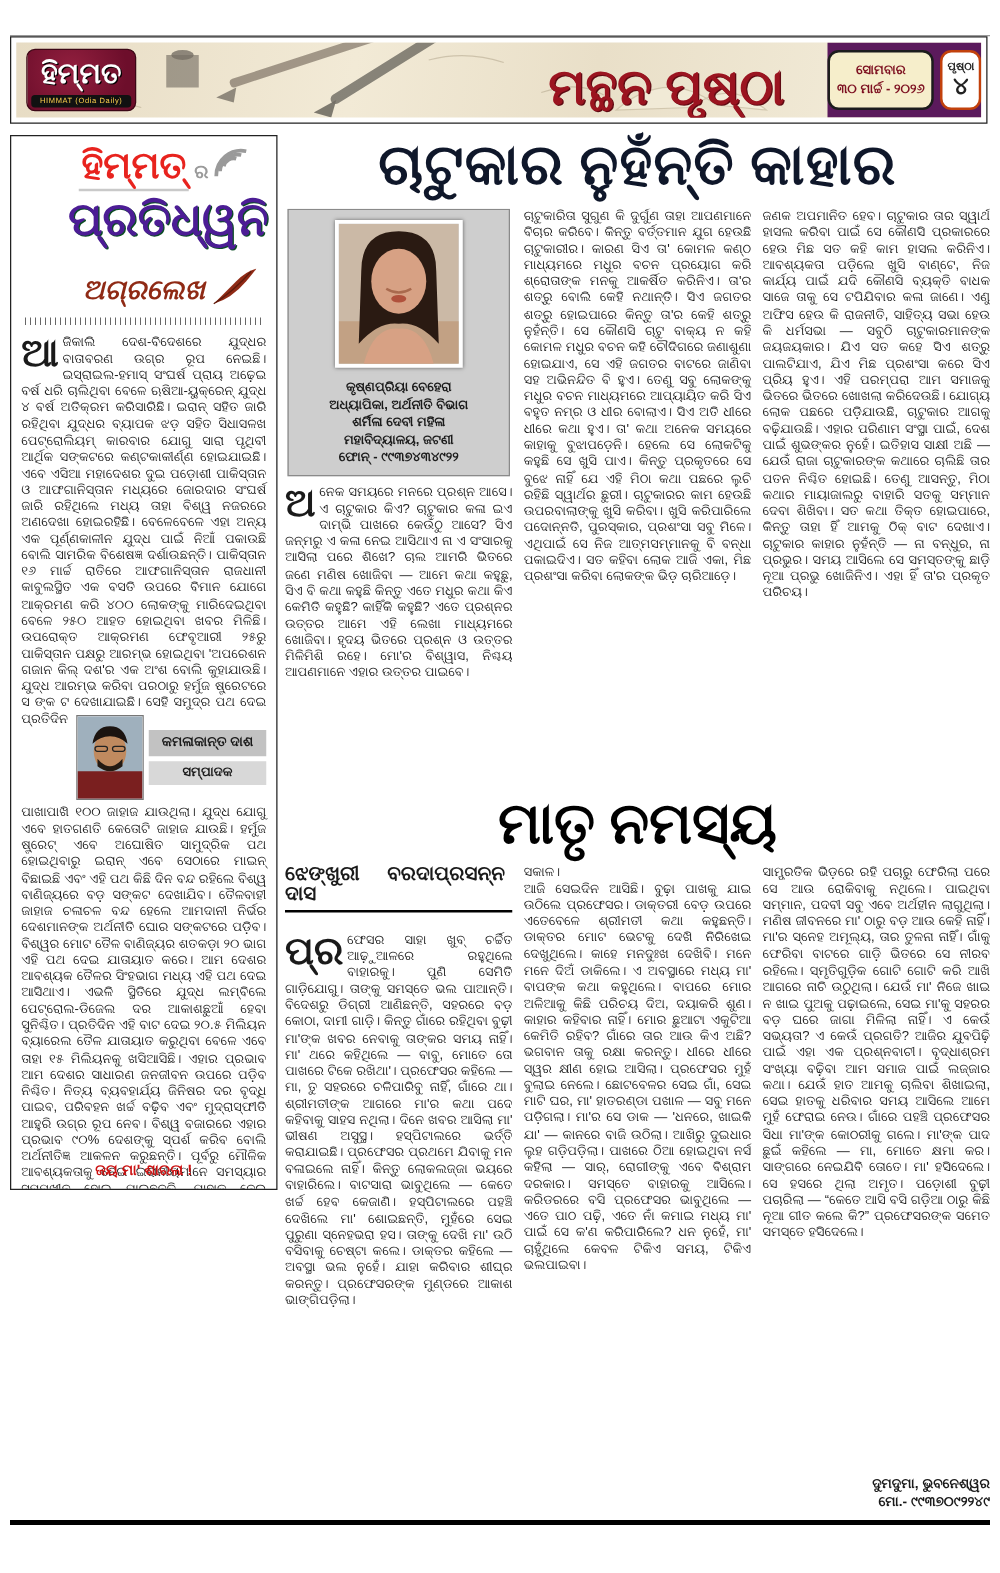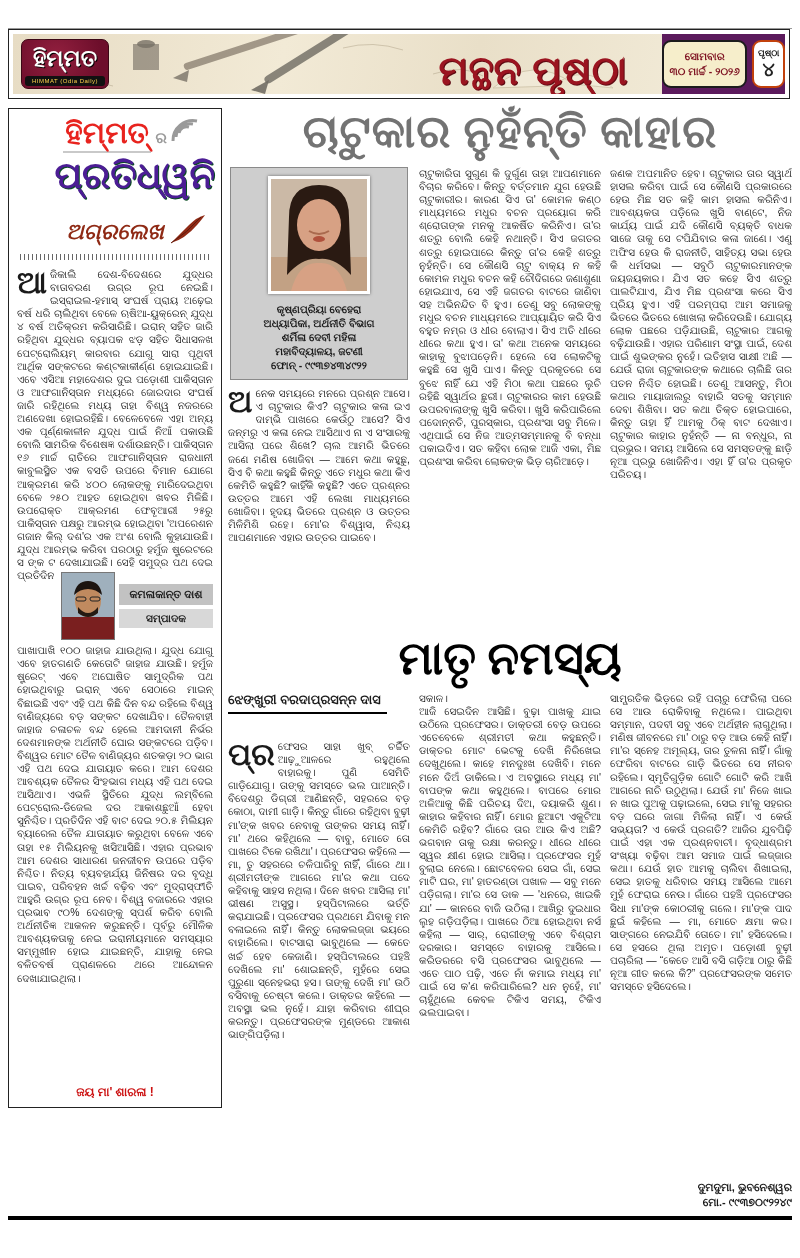--- a/index.html
+++ b/index.html
@@ -27,21 +27,21 @@
   .date-box{width:94px;height:44px;background:#f6eecb;border:2px solid #1c1c1c;border-radius:9px;
              display:flex;flex-direction:column;align-items:center;justify-content:center;
              color:#7d1020;font-weight:bold;font-size:10.5px;line-height:15px;}
   .pageno-box{width:33px;height:44px;background:#ffffff;border:2px solid #c2410c;border-radius:9px;
              display:flex;flex-direction:column;align-items:center;justify-content:center;
              color:#222;font-weight:bold;}
   .pageno-label{font-size:9px;line-height:11px;}
   .pageno-num{font-size:19px;line-height:21px;}
 
   
-  .leftcol{position:absolute;left:8px;top:108px;width:214px;height:1000px;
+  .leftcol{position:absolute;left:8px;top:108px;width:214px;height:844px;
            border:1px solid #222;box-sizing:border-box;background:#fff;overflow:hidden;}
   .brand{padding:8px 6px 2px;text-align:center;position:relative;}
   .brand-l1{font-size:30px;font-weight:bold;color:#e8231e;line-height:32px;
             border-bottom:2px solid #c9c9c9;display:inline-block;padding:0 2px 2px;}
   .brand-suffix{font-size:15px;color:#9a9a9a;font-weight:bold;}
   .wifi{position:absolute;right:18px;top:6px;}
   .brand-l2{font-size:37px;font-weight:bold;color:#4c1d95;line-height:42px;margin-top:2px;
             text-shadow:1px 1px 0 #0b4e23;text-align:right;}
   .brand-l3{font-size:22px;font-weight:bold;font-style:italic;color:#8f2a15;line-height:30px;
             margin-top:20px;position:relative;}
@@ -55,35 +55,35 @@
   .ed-photo{width:52px;height:66px;border:1px solid #777;flex:none;}
   .ed-labels{flex:1;display:flex;flex-direction:column;justify-content:center;gap:4px;}
   .ed-name{background:#c2c2c2;font-weight:bold;font-size:11px;text-align:center;padding:4px 2px;}
   .ed-role{background:#d8d8d8;font-size:10.5px;font-weight:bold;text-align:center;padding:3px 2px;}
   .ed-closing{position:absolute;left:0;right:0;bottom:8px;text-align:center;
               color:#cc1212;font-weight:bold;font-size:12px;}
 
   
   .main{position:absolute;left:228px;top:106px;width:564px;}
   .headline1{text-align:center;font-size:45px;font-weight:bold;line-height:52px;
-             letter-spacing:1px;color:#737373;font-family:"Liberation Serif","DejaVu Serif",serif;}
+             letter-spacing:1px;color:#0f172a;font-family:"Liberation Serif","DejaVu Serif",serif;}
   .cols{display:flex;gap:9px;margin-top:9px;}
   .col{flex:1;min-width:0;overflow:hidden;text-align:justify;font-size:10.4px;line-height:13.1px;}
   .cols-a1{height:455px;}
   .photo-card{background:#cecece;border:1px solid #8a8a8a;margin:0 2px 7px;padding:8px 6px 6px;
               text-align:center;}
   .photo-frame{width:96px;height:112px;margin:0 auto 6px;border:3px solid #fff;
                box-shadow:0 0 3px rgba(0,0,0,.5);}
   .photo-cap{font-size:10.4px;font-weight:bold;line-height:14px;}
 
   .headline2{text-align:center;font-size:46px;font-weight:bold;line-height:54px;margin-top:10px;
              color:#000;font-family:"Liberation Serif","DejaVu Serif",serif;}
   .cols-a2{height:518px;margin-top:6px;}
-  .byline{font-size:13px;font-weight:bold;border-bottom:2px solid #000;padding:0 6px 4px 0;
-          margin-bottom:26px;display:inline-block;line-height:16px;}
+  .byline{font-size:16px;font-weight:bold;border-bottom:2px solid #000;padding:0 6px 4px 0;
+          margin-bottom:16px;display:inline-block;line-height:16px;}
   .colflex{display:flex;flex-direction:column;}
   .coltext{flex:1;overflow:hidden;}
   .signature{text-align:right;font-weight:bold;font-size:11px;line-height:15px;padding-top:4px;}
 
   .bottom-rule{position:absolute;left:8px;width:784px;top:1216px;height:4px;background:#000;}
   .top-hairline{position:absolute;left:8px;width:784px;top:28px;height:1px;background:#999;}
 </style>
 </head>
 <body>
 

